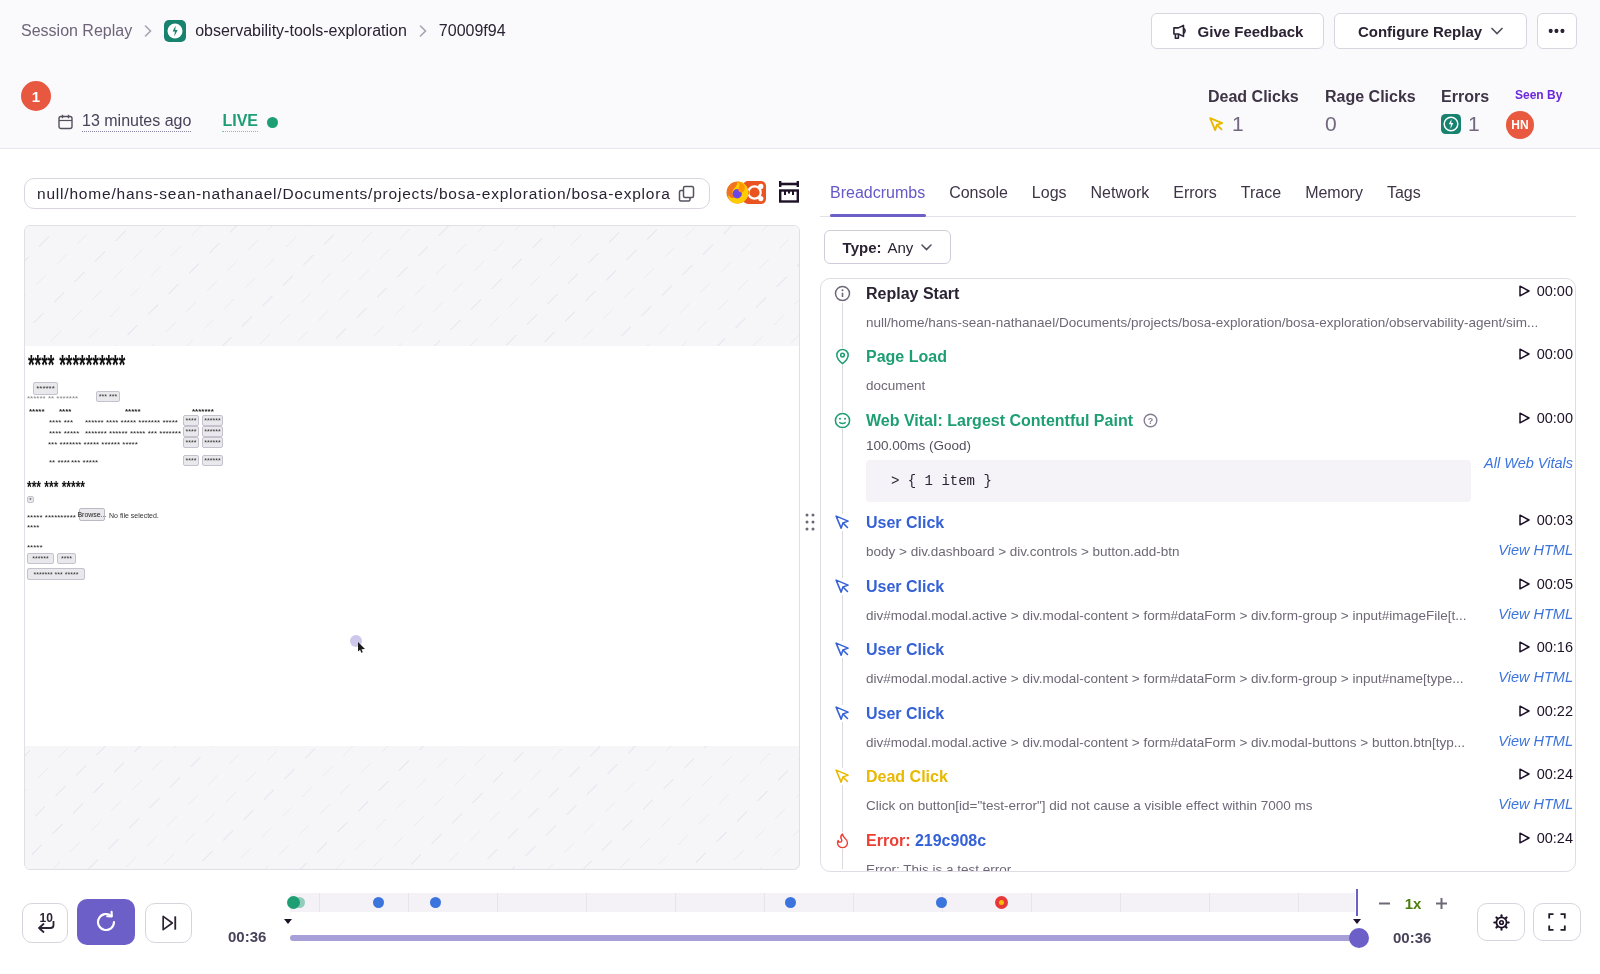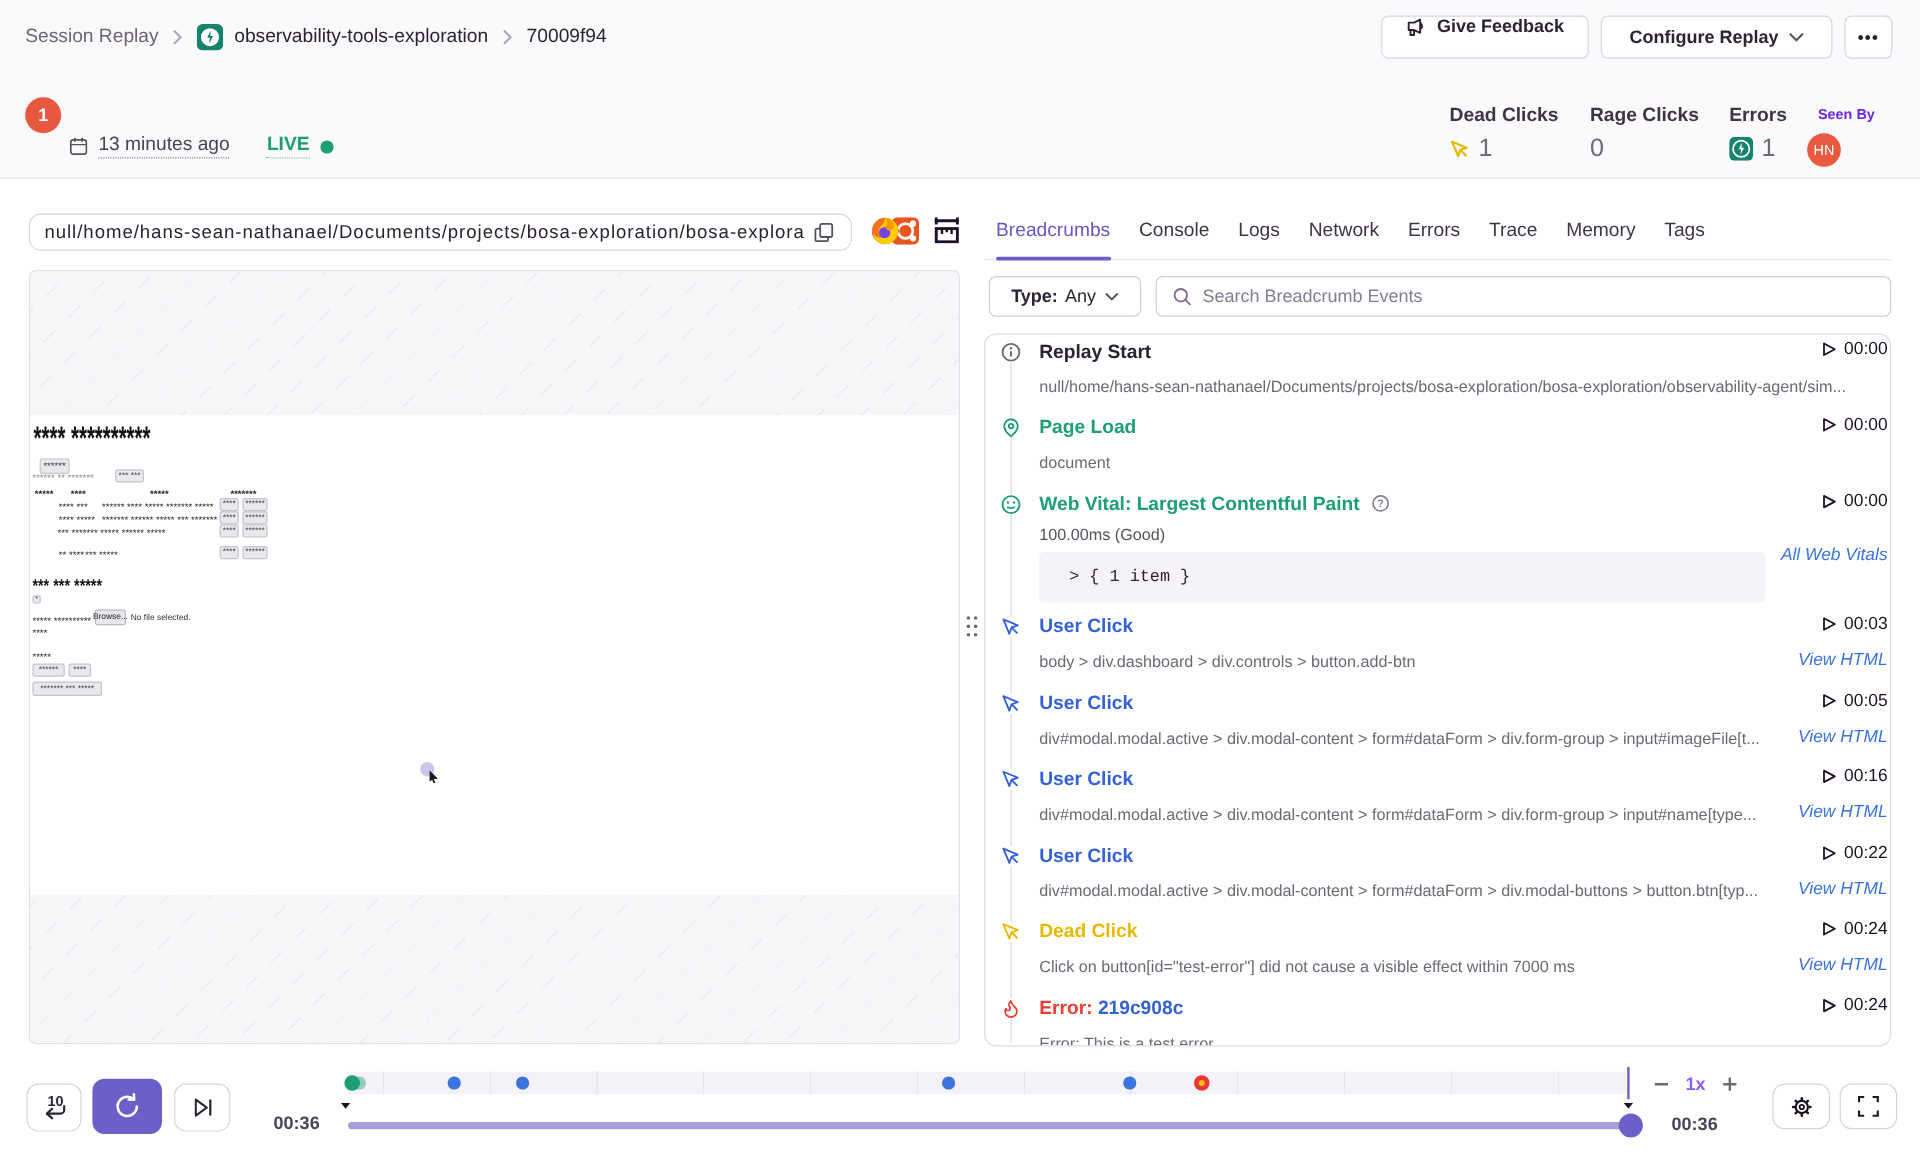--- a/index.html
+++ b/index.html
@@ -44,21 +44,21 @@
         <rect x="1" y="2.5" width="13" height="12" rx="2" fill="none" stroke="#57505f" stroke-width="1.4"></rect>
         <line x1="4.5" y1="0.8" x2="4.5" y2="4.2" stroke="#57505f" stroke-width="1.4"></line>
         <line x1="10.5" y1="0.8" x2="10.5" y2="4.2" stroke="#57505f" stroke-width="1.4"></line>
         <line x1="1" y1="6.5" x2="14" y2="6.5" stroke="#57505f" stroke-width="1.2"></line>
       </svg>
   <span style="margin-left:9px;font-size:16px;color:#49435a;border-bottom:1px dotted #8d86a0;padding-bottom:1px;">13 minutes ago</span>
   <span style="margin-left:31px;font-size:16px;font-weight:bold;color:#1d9e73;border-bottom:1px dotted #7fc3ab;padding-bottom:1px;">LIVE</span>
   <span style="margin-left:9px;width:11px;height:11px;border-radius:50%;background:#1d9e73;display:inline-block;"></span>
 </div>
 
-<div class="a" style="left:1151px;top:13px;width:173px;height:36px;background:#fff;border:1px solid #d9d5e0;border-radius:6px;display:flex;align-items:flex-start;justify-content:center;font-size:15px;font-weight:bold;color:#2b2233;">
+<div class="a" style="left:1151px;top:13px;width:173px;height:36px;background:#fff;border:1px solid #d9d5e0;border-radius:6px;display:flex;align-items:center;justify-content:center;font-size:15px;font-weight:bold;color:#2b2233;">
   <svg class="ico" style="margin-right:9px;" width="17" height="17" viewBox="0 0 16 16">
         <path d="M1.8 4.6 L6 4.6 L10.8 2.3 L10.8 12.6 L6 10.4 L1.8 10.4 Z" fill="none" stroke="#2b2233" stroke-width="1.5" stroke-linejoin="round"></path>
         <path d="M11 5.2 A 2.5 2.5 0 0 1 11 9.6" fill="none" stroke="#2b2233" stroke-width="1.5"></path>
         <path d="M3.2 10.6 L3.2 14.3 L6 14.3 L6 10.6" fill="none" stroke="#2b2233" stroke-width="1.5" stroke-linejoin="round"></path>
       </svg>
   Give Feedback
 </div>
 <div class="a" style="left:1334px;top:13px;width:193px;height:36px;background:#fff;border:1px solid #d9d5e0;border-radius:6px;display:flex;align-items:center;justify-content:center;font-size:15px;font-weight:bold;color:#2b2233;">
   Configure Replay
   <svg class="ico" style="margin-left:9px;" width="12" height="8" viewBox="0 0 12 8">
@@ -80,21 +80,21 @@
 </div>
 <div class="a" style="left:1325px;top:112px;font-size:21px;color:#71687f;">0</div>
 <div class="a" style="left:1441px;top:112px;display:flex;align-items:center;">
   <svg class="ico" width="20" height="20" viewBox="0 0 22 22">
         <rect x="0" y="0" width="22" height="22" rx="5" fill="#17826e"></rect>
         <circle cx="11" cy="11" r="7.5" fill="none" stroke="#fff" stroke-width="1.6"></circle>
         <path d="M11.6 5.5 L8.6 11.4 L10.9 11.4 L10.3 16.4 L13.6 10 L11.3 10 Z" fill="#fff"></path>
       </svg>
   <span style="margin-left:7px;font-size:21px;color:#71687f;">1</span>
 </div>
-<div class="a" style="left:1506px;top:111px;width:28px;height:28px;border-radius:50%;background:#e8593f;color:#fff;font-size:12px;font-weight:normal;display:flex;align-items:center;justify-content:center;">HN</div>
+<div class="a" style="left:1506px;top:111px;width:28px;height:28px;border-radius:50%;background:#e8593f;color:#fff;font-size:12px;font-weight:bold;display:flex;align-items:center;justify-content:center;">HN</div>
 
 <div class="a" style="left:24px;top:178px;width:686px;height:31px;border:1px solid #dad5e0;border-radius:10px;background:#fff;display:flex;align-items:center;">
   <span style="margin-left:12px;font-size:15.5px;letter-spacing:0.8px;color:#2b2233;white-space:nowrap;overflow:hidden;flex:1;">null/home/hans-sean-nathanael/Documents/projects/bosa-exploration/bosa-exploration/observability-agent/simple_pages/dashboard.html</span>
   <svg class="ico" style="margin:0 14px 0 8px;flex:none;" width="17" height="18" viewBox="0 0 17 18">
         <rect x="5.5" y="1.5" width="10" height="11" rx="1.5" fill="none" stroke="#57505f" stroke-width="1.5"></rect>
         <path d="M12 12.5 L12 14.5 A1.5 1.5 0 0 1 10.5 16 L3 16 A1.5 1.5 0 0 1 1.5 14.5 L1.5 7 A1.5 1.5 0 0 1 3 5.5 L5.5 5.5" fill="none" stroke="#57505f" stroke-width="1.5"></path>
       </svg>
 </div>
 
 <div class="a" style="left:726px;top:180px;width:40px;height:25px;">
@@ -191,27 +191,20 @@
 </div>
 <div class="a" style="left:830px;top:214px;width:96px;height:3px;border-radius:2px;background:#6c5fc7;"></div>
 
 <div class="a" style="left:824px;top:230px;width:127px;height:34px;border:1px solid #d2ccda;border-radius:6px;background:#fff;display:flex;align-items:center;justify-content:center;font-size:15px;">
   <span style="font-weight:bold;color:#2b2233;">Type:</span>
       <span style="margin-left:6px;color:#2b2233;">Any</span>
   <svg class="ico" style="margin-left:8px;" width="11" height="7" viewBox="0 0 11 7">
         <path d="M1 1 L5.5 5.5 L10 1" fill="none" stroke="#57505f" stroke-width="1.6" stroke-linecap="round"></path>
       </svg>
 </div>
-<div class="a" style="left:963px;top:230px;width:613px;height:34px;border:1px solid #d2ccda;border-radius:6px;background:#fff;display:flex;align-items:center;">
-  <svg class="ico" style="margin-left:13px;" width="16" height="16" viewBox="0 0 16 16">
-        <circle cx="7" cy="7" r="5.2" fill="none" stroke="#80708f" stroke-width="1.6"></circle>
-        <line x1="11" y1="11" x2="14.6" y2="14.6" stroke="#80708f" stroke-width="1.6" stroke-linecap="round"></line>
-      </svg>
-  <span style="margin-left:9px;font-size:15px;color:#857d92;">Search Breadcrumb Events</span>
-</div>
 
 <div class="a" style="left:820px;top:278px;width:756px;height:594px;border:1px solid #e0dce5;border-radius:10px;background:#fff;overflow:hidden;" id="list">
 
   <div class="a" style="left:21px;top:24px;width:1px;height:566px;background:#dcd8e0;"></div>
 
   <svg class="ev-ico" style="top:6px;" viewBox="0 0 17 17">
         <circle cx="8.5" cy="8.5" r="7" fill="#fff" stroke="#6e6876" stroke-width="1.5"></circle>
         <line x1="8.5" y1="7.8" x2="8.5" y2="12" stroke="#6e6876" stroke-width="1.6"></line>
         <circle cx="8.5" cy="5.2" r="1" fill="#6e6876"></circle>
       </svg>
@@ -364,21 +357,21 @@
       <path d="M0 0 L8 0 L4 5 Z" fill="#1d1127"></path>
     </svg>
 
 <div class="a" style="left:290px;top:935px;width:1070px;height:6px;border-radius:3px;background:#a79fd8;"></div>
 <div class="a" style="left:1349px;top:928px;width:20px;height:20px;border-radius:50%;background:#6c5fc7;"></div>
 
 <div class="a" style="left:1378px;top:894px;width:70px;height:18px;display:flex;align-items:center;justify-content:space-between;">
   <svg width="13" height="13" viewBox="0 0 13 13">
         <line x1="1" y1="6.5" x2="12" y2="6.5" stroke="#6e6876" stroke-width="2"></line>
       </svg>
-  <span style="font-size:15px;font-weight:bold;color:#8b5cf6;">1x</span>
+  <span style="font-size:15px;font-weight:bold;color:#4d7c0f;">1x</span>
   <svg width="13" height="13" viewBox="0 0 13 13">
         <line x1="1" y1="6.5" x2="12" y2="6.5" stroke="#6e6876" stroke-width="2"></line>
         <line x1="6.5" y1="1" x2="6.5" y2="12" stroke="#6e6876" stroke-width="2"></line>
       </svg>
 </div>
 <div class="a" style="left:1393px;top:929px;font-size:15px;font-weight:bold;color:#49435a;">00:36</div>
 
 <div class="a" style="left:1477px;top:903px;width:48px;height:38px;border:1px solid #d8d4de;border-radius:10px;background:#fff;display:flex;align-items:center;justify-content:center;">
   <svg width="21" height="21" viewBox="0 0 21 21">
         <g stroke="#1d1127" fill="none">

